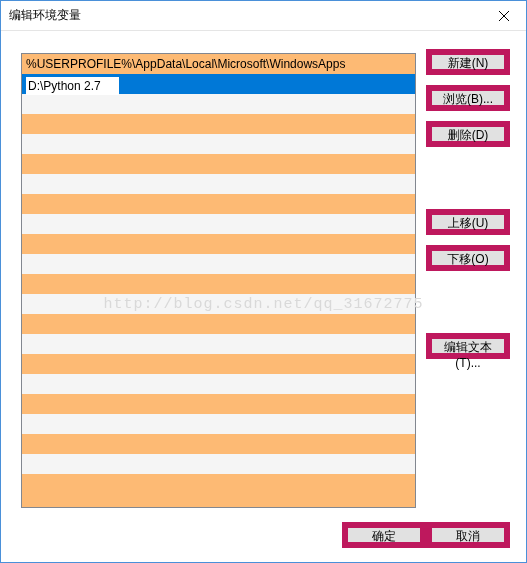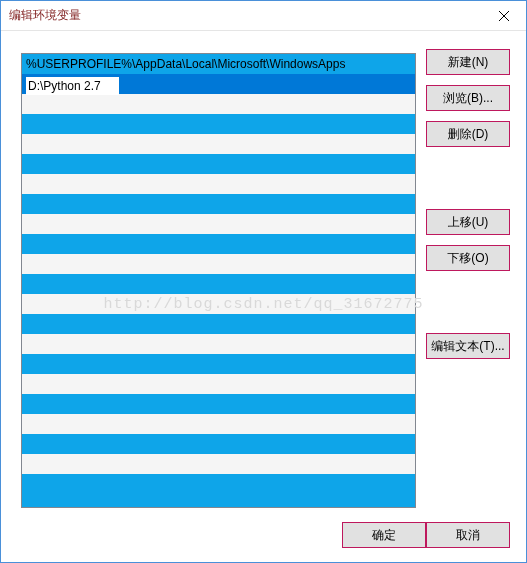--- a/index.html
+++ b/index.html
@@ -24,21 +24,21 @@
     height: 30px;
     display: flex;
     align-items: center;
     justify-content: space-between;
     padding: 0 0 0 8px;
     background: #fff;
     border-bottom: 1px solid #e5e5e5;
   }
   .titlebar-text {
     font-size: 12px;
-    color: #7f1d1d;
+    color: #000000;
   }
   .close-btn {
     width: 45px;
     height: 29px;
     display: flex;
     align-items: center;
     justify-content: center;
     cursor: pointer;
   }
   .close-btn svg { width: 10px; height: 10px; }
@@ -49,21 +49,21 @@
     flex-direction: column;
   }
   .main-row {
     flex: 1;
     display: flex;
     gap: 10px;
   }
   .listbox {
     flex: 1;
     border: 1px solid #828790;
-    background: #0ea5e9;
+    background: #fdba74;
     overflow: hidden;
     margin-top: 4px;
   }
   .row {
     height: 20px;
     line-height: 20px;
     padding: 0 4px;
     font-size: 12px;
     white-space: nowrap;
   }
@@ -85,21 +85,21 @@
     margin-top: 3px;
   }
   .side-buttons {
     width: 84px;
     display: flex;
     flex-direction: column;
   }
   .btn {
     width: 84px;
     height: 26px;
-    border: 1px solid #be185d;
+    border: 6px solid #be185d;
     background: #e1e1e1;
     font-size: 12px;
     font-family: inherit;
     cursor: pointer;
     padding: 0;
   }
   .gap-sm { margin-top: 10px; }
   .gap-lg { margin-top: 62px; }
   .footer {
     display: flex;

